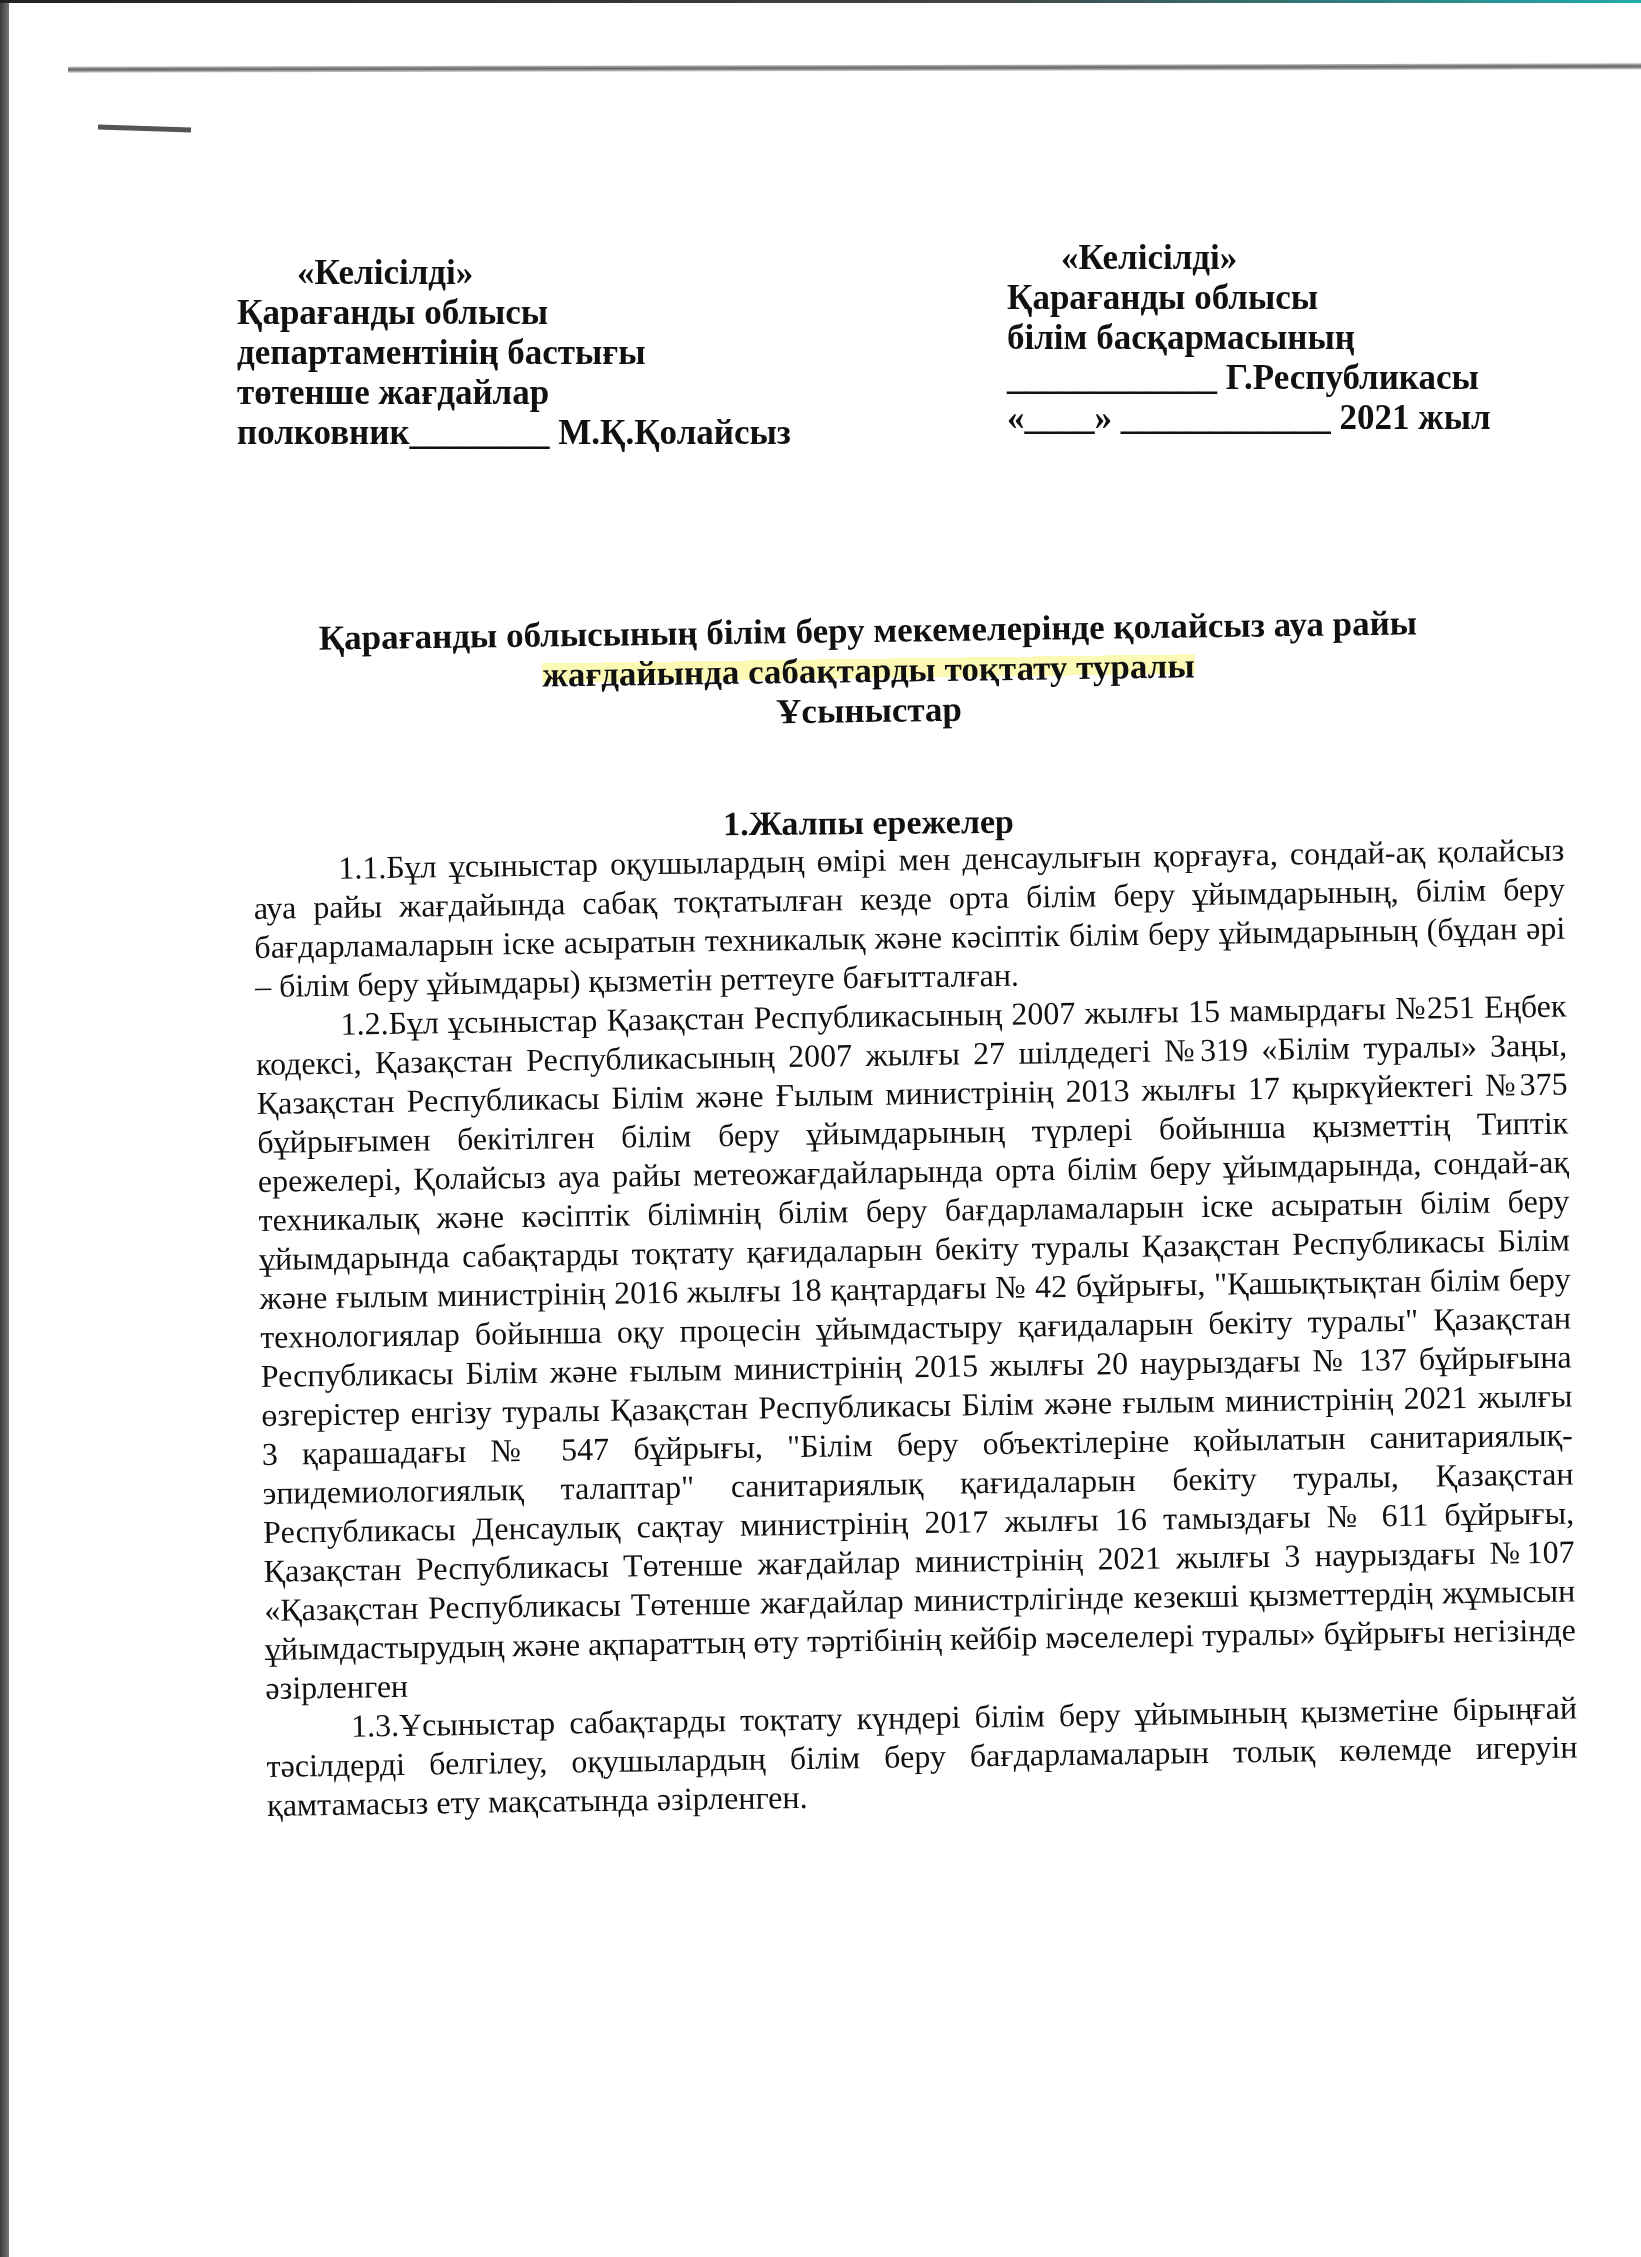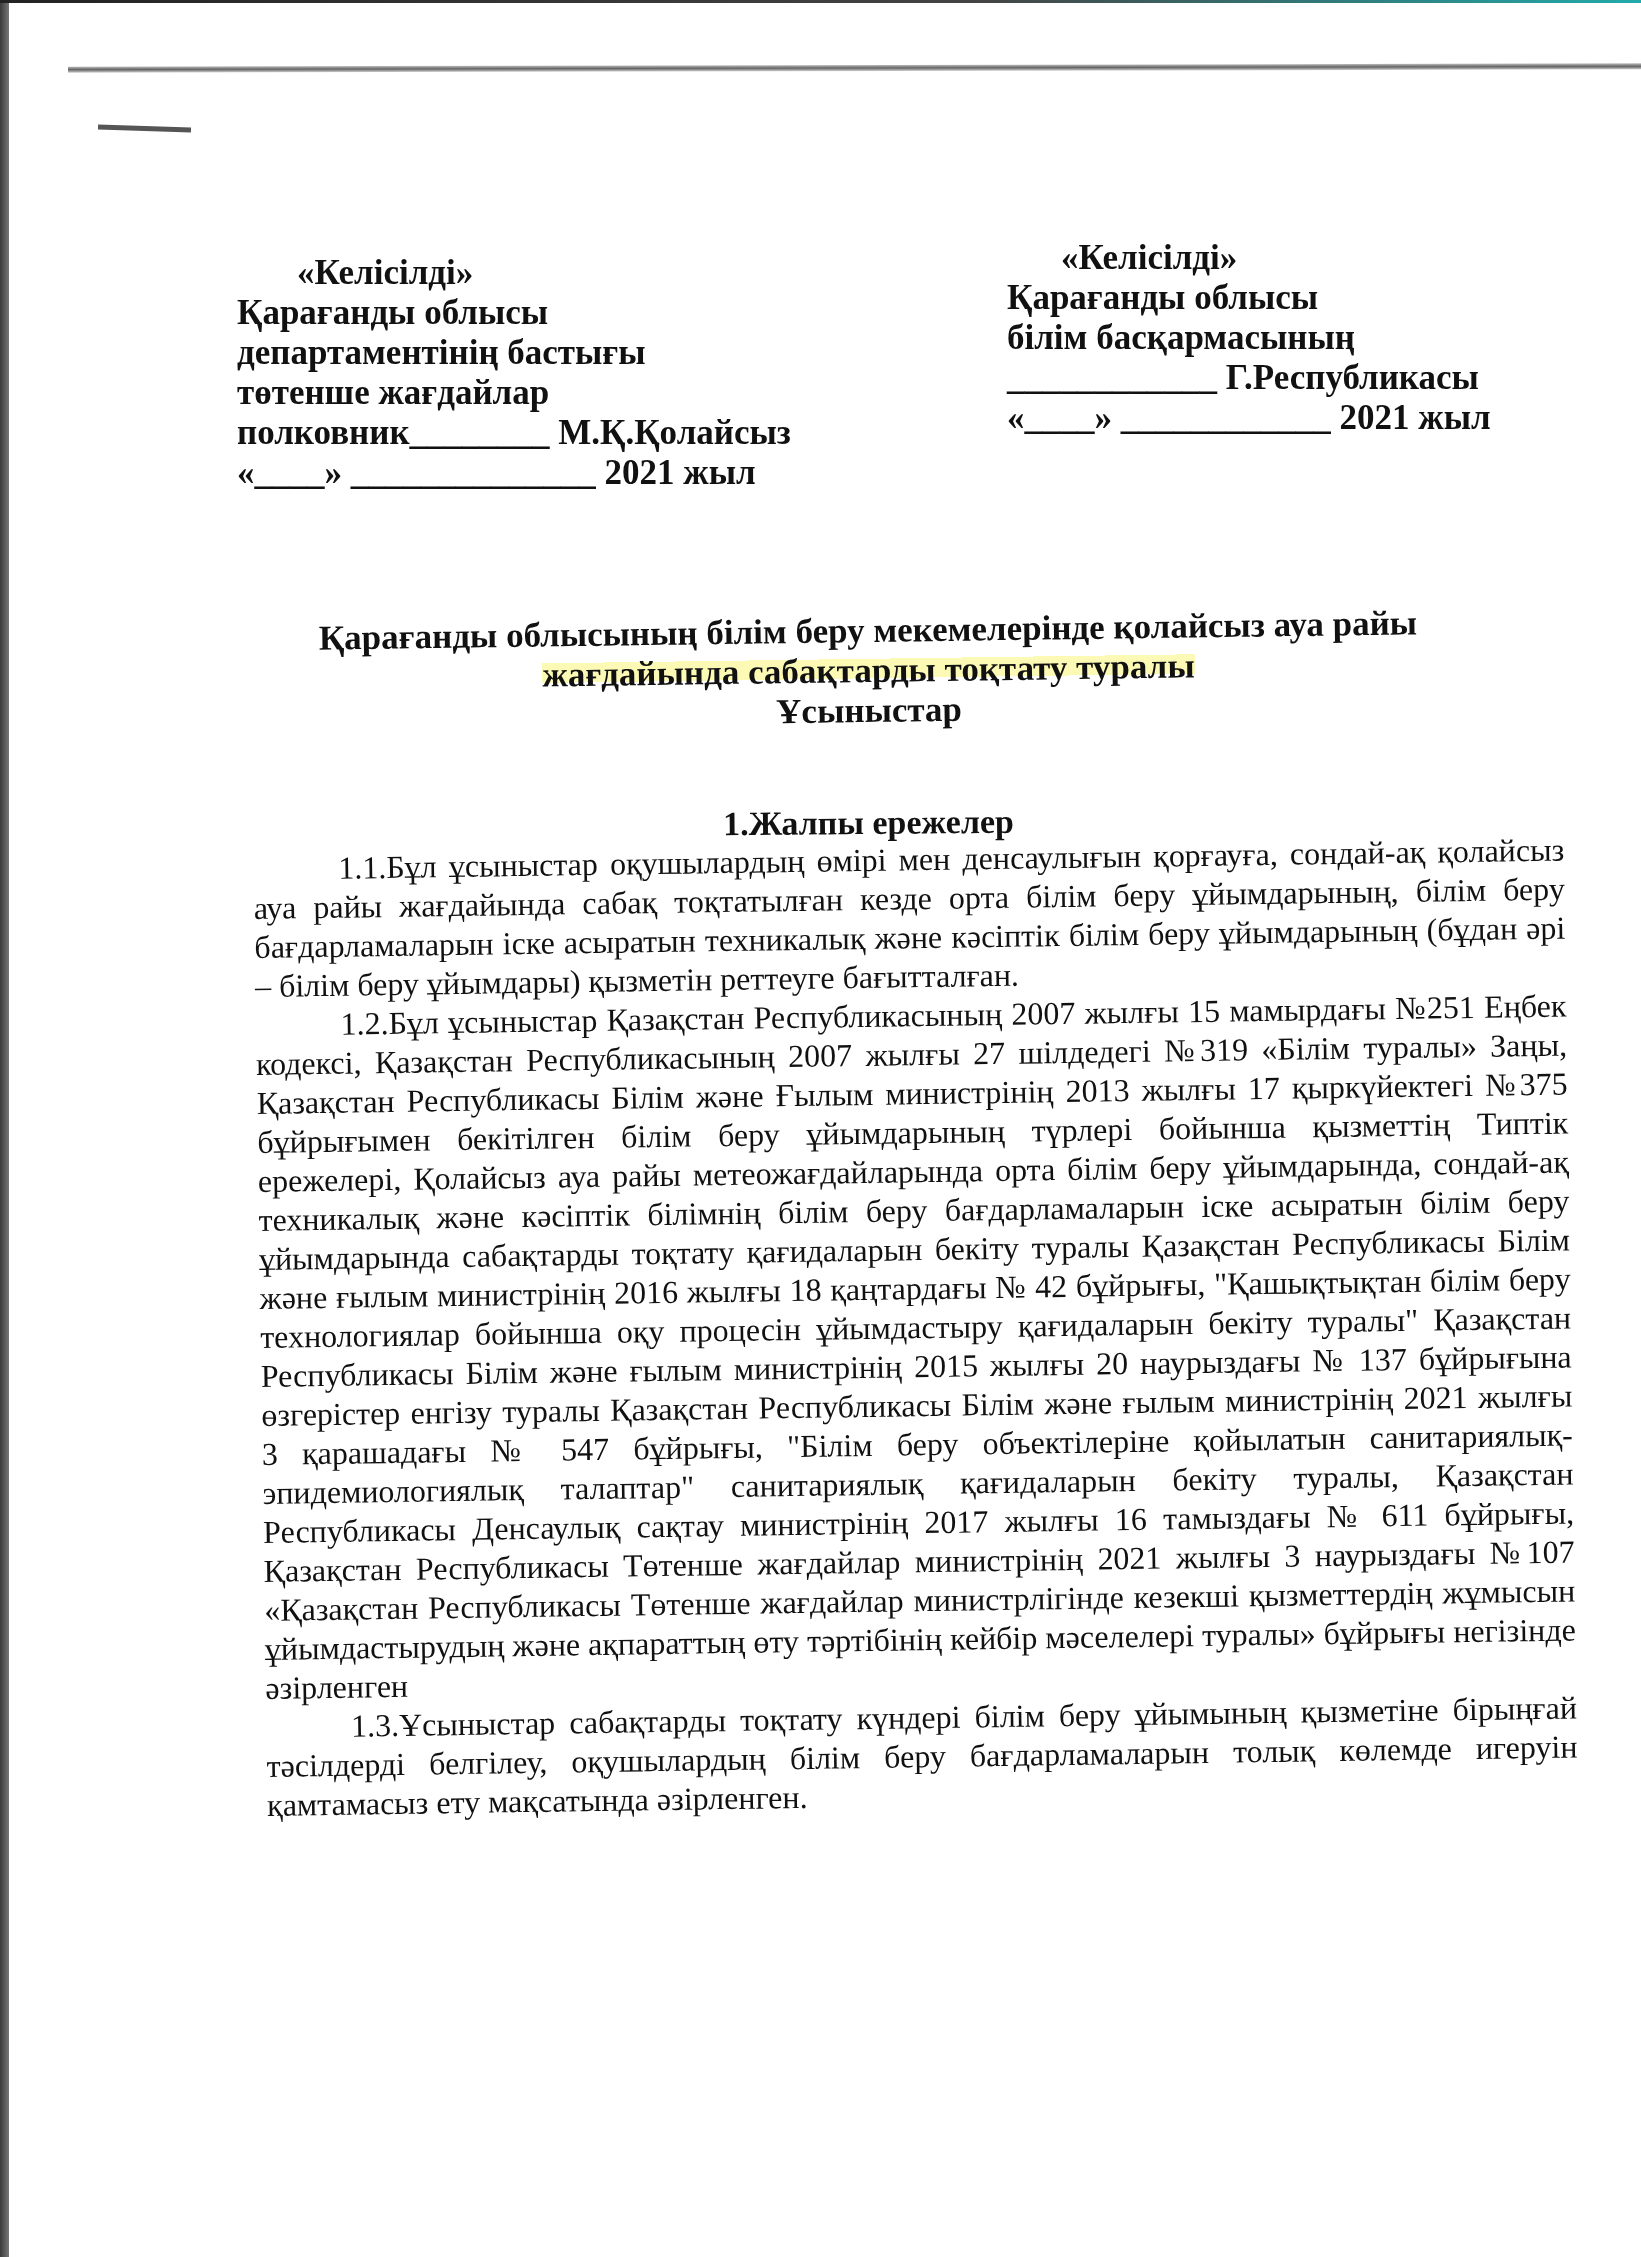--- a/index.html
+++ b/index.html
@@ -33,21 +33,20 @@
 <div class="scan-edge-top"></div>
 <div class="scan-rule"></div>
 <div class="scan-dash"></div>
 
 <div id="approval-left" class="approval">
   <span class="heading">«Келісілді»</span>
   <span class="line">Қарағанды облысы</span>
   <span class="line">департаментінің бастығы</span>
   <span class="line">төтенше жағдайлар</span>
   <span class="line">полковник________ М.Қ.Қолайсыз</span>
-  <span class="line">«____» ______________ 2021 жыл</span>
 </div>
 
 <div id="approval-right" class="approval">
   <span class="heading">«Келісілді»</span>
   <span class="line">Қарағанды облысы</span>
   <span class="line">білім басқармасының</span>
   <span class="line">____________ Г.Республикасы</span>
   <span class="line">«____» ____________ 2021 жыл</span>
 </div>
 

